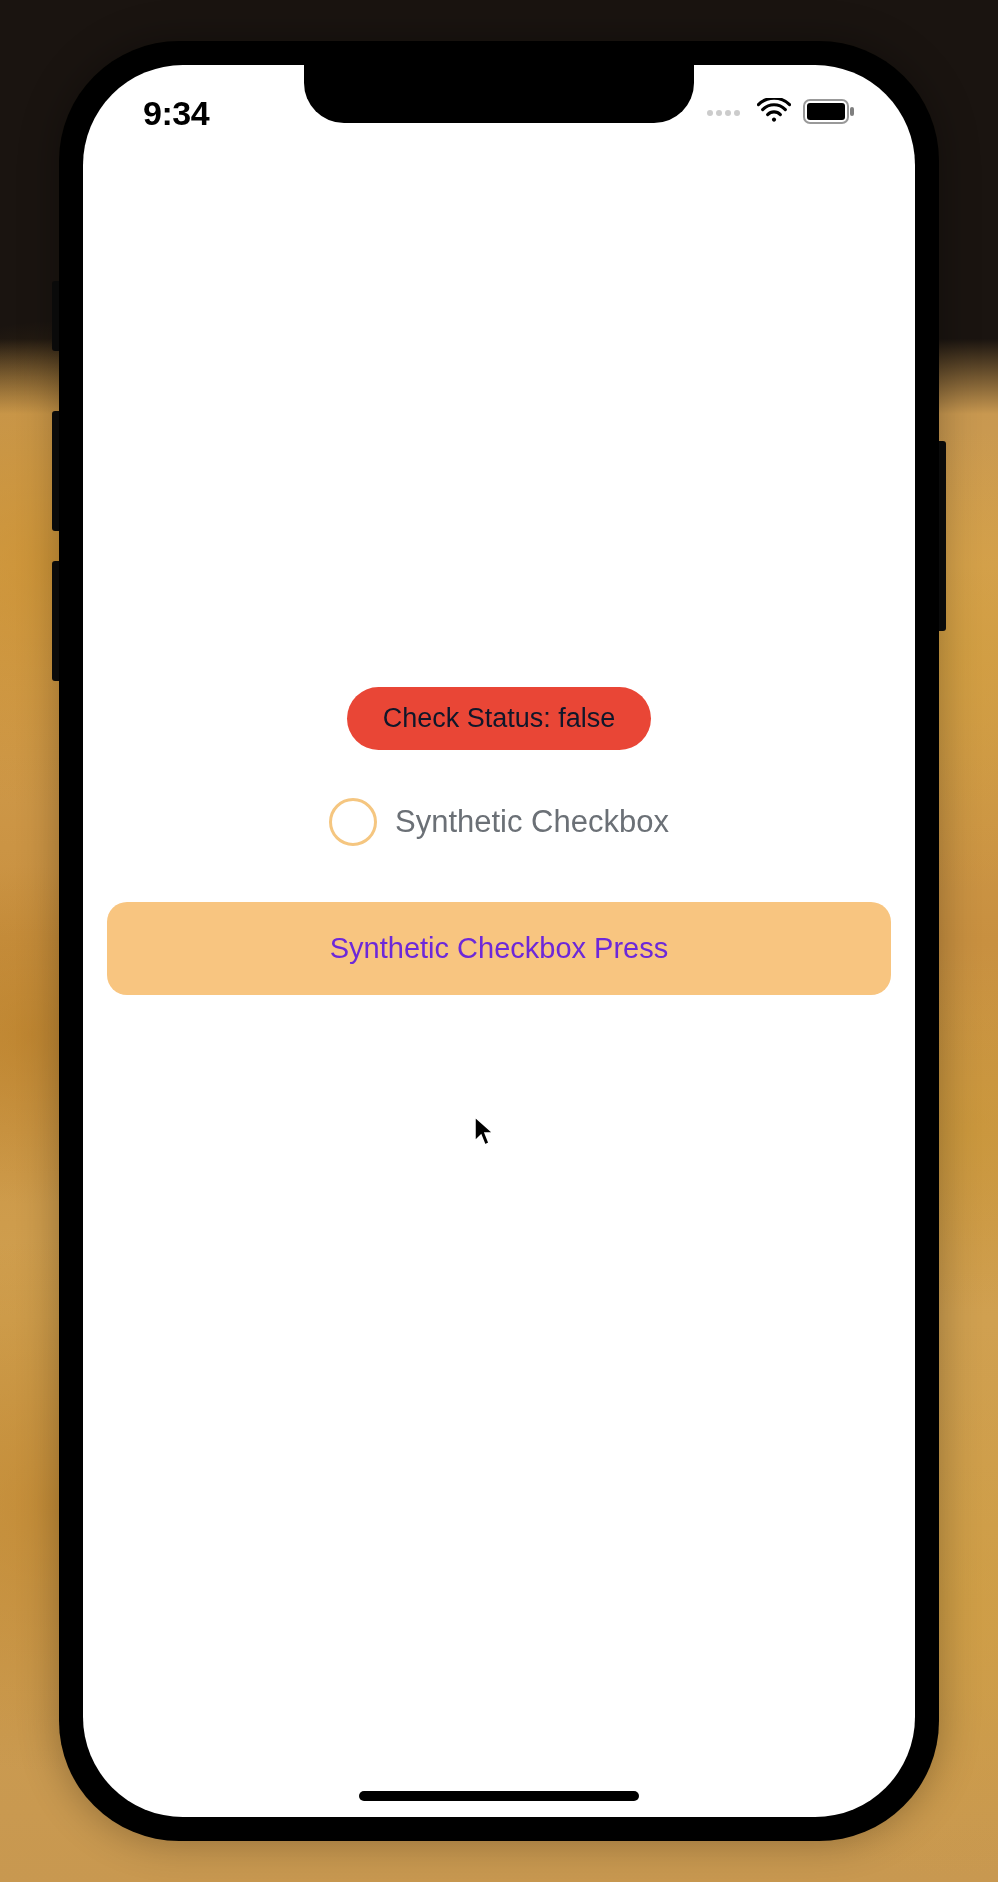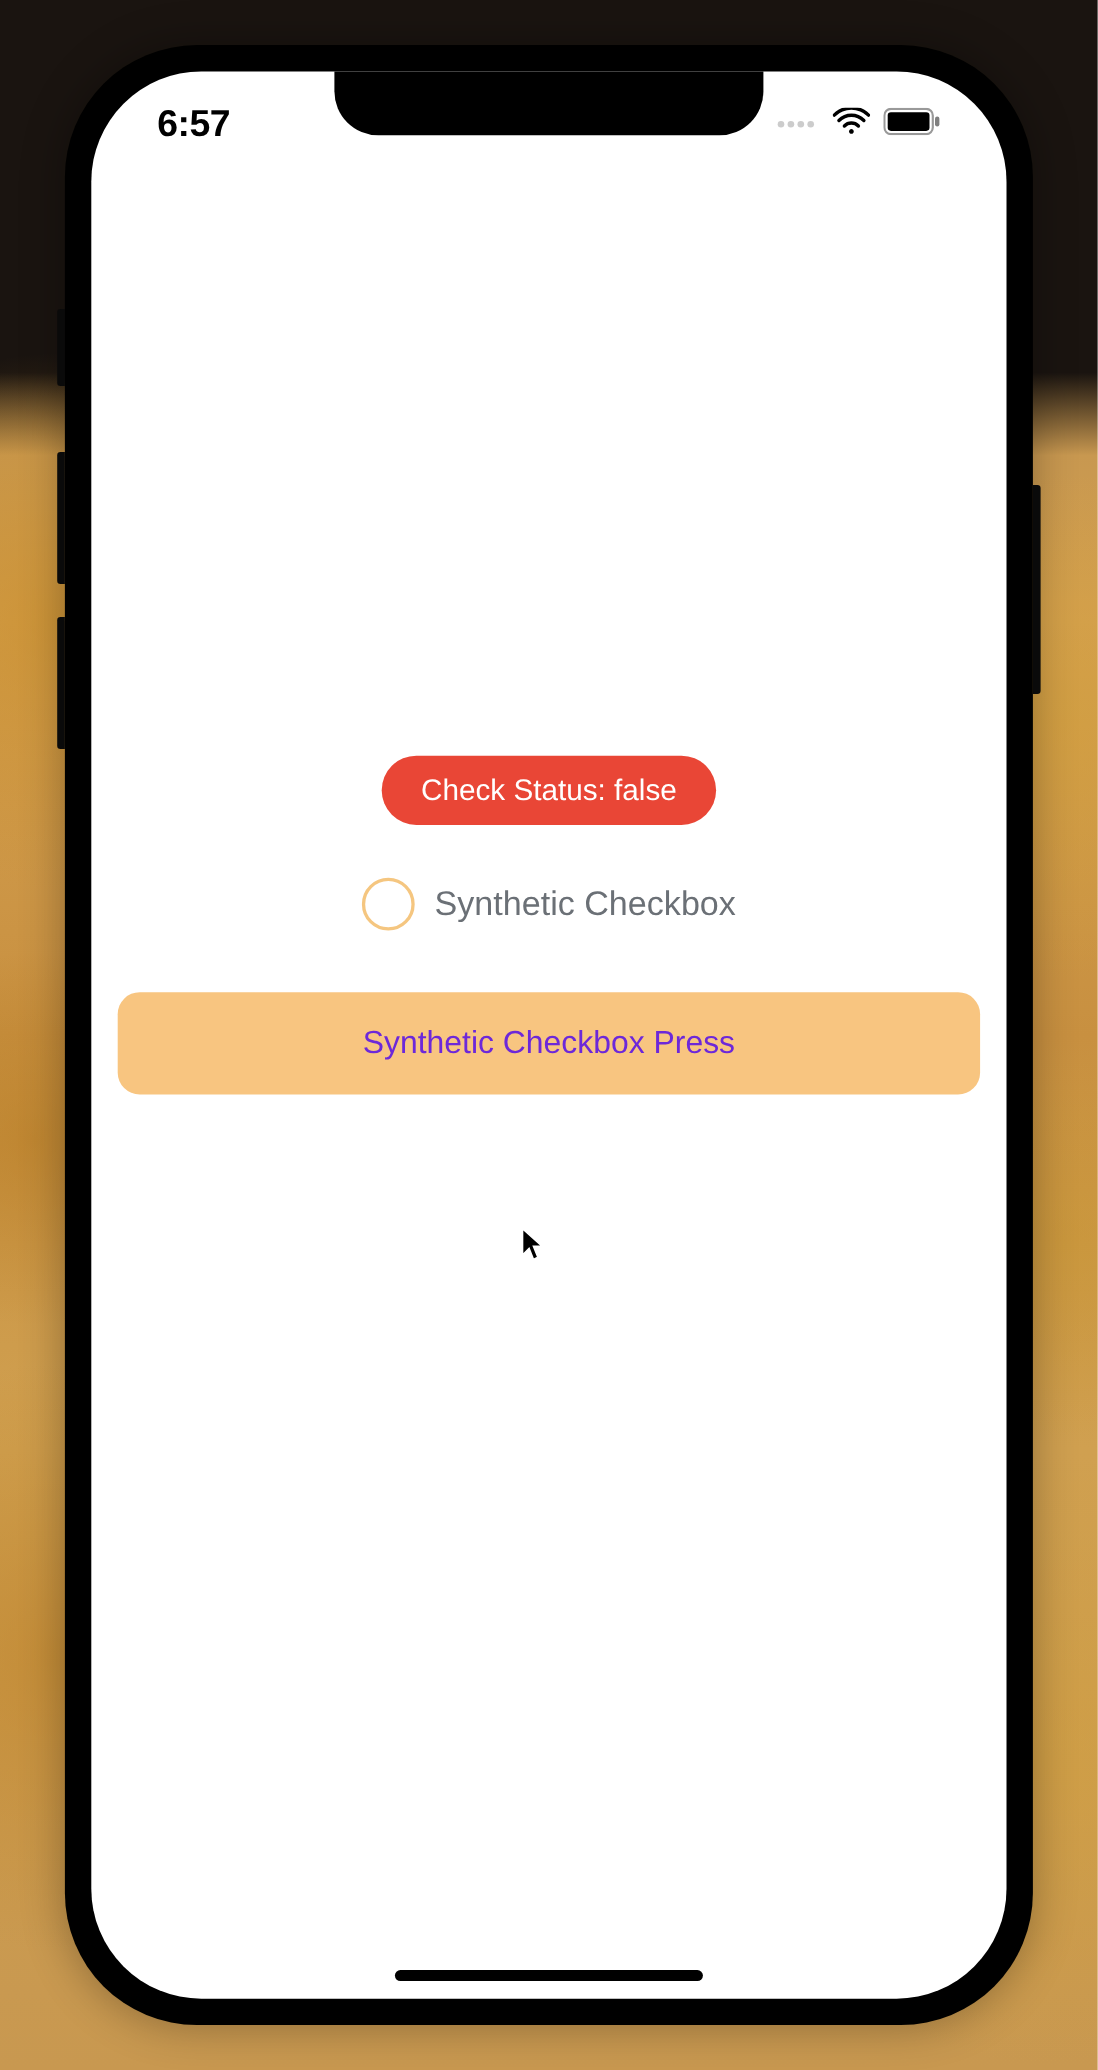--- a/index.html
+++ b/index.html
@@ -181,21 +181,21 @@
     .content-group {
       display: flex;
       flex-direction: column;
       align-items: center;
       width: 100%;
       margin-top: -200px;
     }
     
     .status-pill {
       background: #e94636;
-      color: #ffffff;
+      color: #0f172a;
       padding: 16px 36px;
       border-radius: 40px;
       font-size: 27px;
       font-weight: 400;
       border: none;
       cursor: pointer;
     }
     
     .checkbox-row {
       display: flex;
@@ -260,21 +260,21 @@
 <div class="phone-frame">
   <div class="phone-button-silence"></div>
   <div class="phone-button-vol-up"></div>
   <div class="phone-button-vol-down"></div>
   <div class="phone-button-power"></div>
 
   <div class="screen">
     <div class="notch"></div>
 
     <div class="status-bar">
-      <div class="status-time">6:57</div>
+      <div class="status-time">9:34</div>
       <div class="status-right">
         <div class="status-dots">
           <div class="status-dot"></div>
           <div class="status-dot"></div>
           <div class="status-dot"></div>
           <div class="status-dot"></div>
         </div>
         <span>
           <svg class="wifi-icon" viewBox="0 0 24 18" fill="none">
             <path d="M12 16.5 C12.8 16.5 13.5 15.8 13.5 15 C13.5 14.2 12.8 13.5 12 13.5 C11.2 13.5 10.5 14.2 10.5 15 C10.5 15.8 11.2 16.5 12 16.5 Z" fill="#000"></path>

